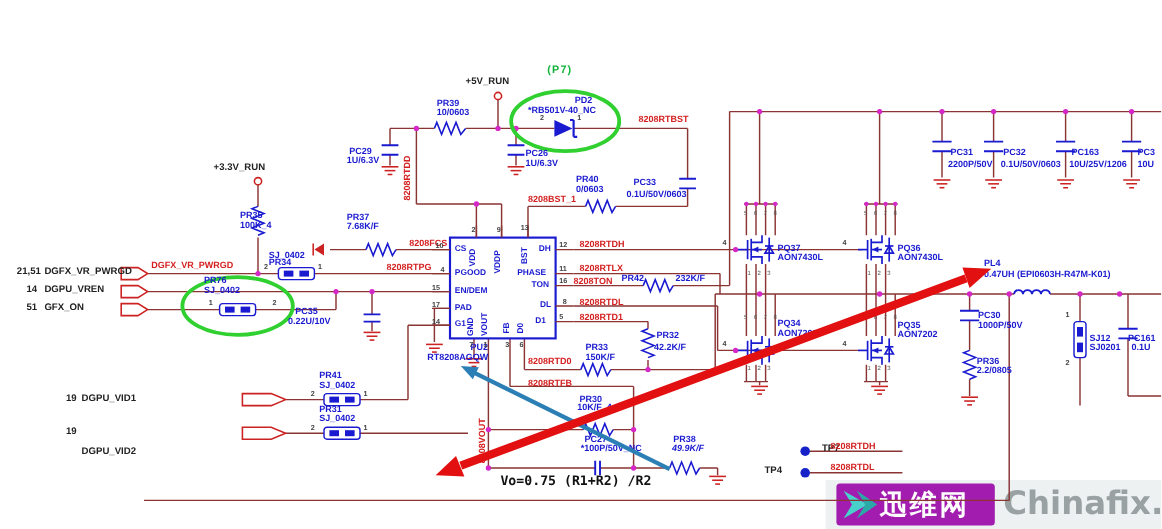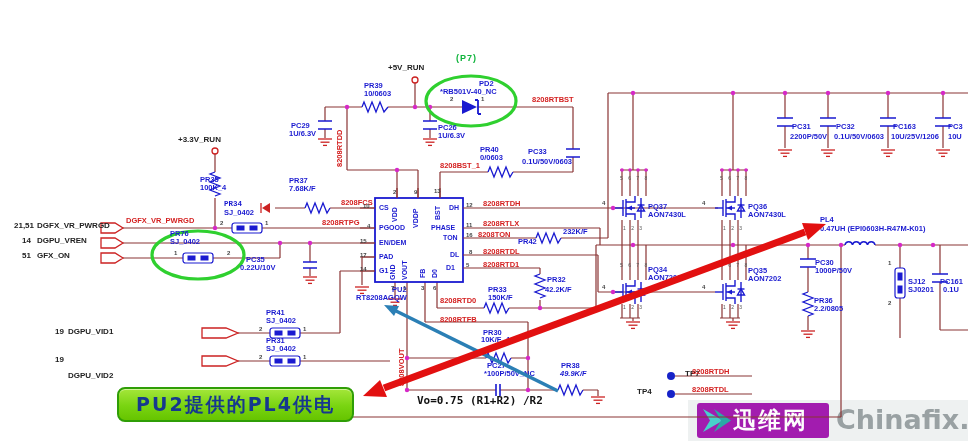--- a/index.html
+++ b/index.html
@@ -269,21 +269,21 @@
       <span class="lb net" style="left: 483px; top: 248px;">8208RTDL</span>
       <span class="lb net" style="left: 483px; top: 261px;">8208RTD1</span>
       <span class="lb net" style="left: 440px; top: 297px;">8208RTD0</span>
       <span class="lb net" style="left: 440px; top: 316px;">8208RTFB</span>
       <span class="lb net" style="left: 692px; top: 368px;">8208RTDH</span>
       <span class="lb net" style="left: 692px; top: 386px;">8208RTDL</span>
       <span class="lb net vert" style="left: 336px; top: 167px;">8208RTDD</span>
       <span class="lb net vert" style="left: 398px; top: 386px;">8208VOUT</span>
       <span class="lb ref" style="left: 200px; top: 176px;">PR35</span>
       <span class="lb ref" style="left: 200px; top: 184px;">100K_4</span>
-      <span class="lb ref" style="left: 224px; top: 201px; font-family: Liberation Mono, monospace;">PR34</span>
+      <span class="lb ref" style="left: 224px; top: 215px;">PR34</span>
       <span class="lb ref" style="left: 224px; top: 209px;">SJ_0402</span>
       <span class="lb ref" style="left: 170px; top: 230px;">PR76</span>
       <span class="lb ref" style="left: 170px; top: 238px;">SJ_0402</span>
       <span class="lb ref" style="left: 246px; top: 256px;">PC35</span>
       <span class="lb ref" style="left: 240px; top: 264px;">0.22U/10V</span>
       <span class="lb ref" style="left: 289px; top: 177px;">PR37</span>
       <span class="lb ref" style="left: 289px; top: 185px;">7.68K/F</span>
       <span class="lb ref" style="left: 291px; top: 122px;">PC29</span>
       <span class="lb ref" style="left: 289px; top: 130px;">1U/6.3V</span>
       <span class="lb ref" style="left: 364px; top: 82px;">PR39</span>
@@ -295,21 +295,21 @@
       <span class="lb ref" style="left: 480px; top: 146px;">PR40</span>
       <span class="lb ref" style="left: 480px; top: 154px;">0/0603</span>
       <span class="lb ref" style="left: 528px; top: 148px;">PC33</span>
       <span class="lb ref" style="left: 522px; top: 158px;">0.1U/50V/0603</span>
       <span class="lb ref" style="left: 352px; top: 286px; padding-left: 40px;">PU2</span>
       <span class="lb ref" style="left: 356px; top: 294px;">RT8208AGQW</span>
       <span class="lb ref" style="left: 266px; top: 309px;">PR41</span>
       <span class="lb ref" style="left: 266px; top: 317px;">SJ_0402</span>
       <span class="lb ref" style="left: 266px; top: 337px;">PR31</span>
       <span class="lb ref" style="left: 266px; top: 345px;">SJ_0402</span>
-      <span class="lb ref" style="left: 518px; top: 228px; margin-top: 10px;">PR42</span>
+      <span class="lb ref" style="left: 518px; top: 228px;">PR42</span>
       <span class="lb ref" style="left: 563px; top: 228px;">232K/F</span>
       <span class="lb ref" style="left: 547px; top: 276px;">PR32</span>
       <span class="lb ref" style="left: 545px; top: 286px;">42.2K/F</span>
       <span class="lb ref" style="left: 488px; top: 286px;">PR33</span>
       <span class="lb ref" style="left: 488px; top: 294px; text-align: center;">150K/F</span>
       <span class="lb ref" style="left: 483px; top: 329px;">PR30</span>
       <span class="lb ref" style="left: 481px; top: 336px;">10K/F_4</span>
       <span class="lb ref" style="left: 487px; top: 362px;">PC27</span>
       <span class="lb ref" style="left: 484px; top: 370px;">*100P/50V_NC</span>
       <span class="lb ref" style="left: 561px; top: 362px;">PR38</span>
@@ -393,23 +393,20 @@
       <span class="lb tpin" style="left: 620px; top: 176px;">5 6 7 8</span>
       <span class="lb tpin" style="left: 720px; top: 176px;">5 6 7 8</span>
       <span class="lb tpin" style="left: 623px; top: 226px;">1 2 3</span>
       <span class="lb tpin" style="left: 723px; top: 226px;">1 2 3</span>
       <span class="lb tpin" style="left: 620px; top: 263px;">5 6 7 8</span>
       <span class="lb tpin" style="left: 720px; top: 263px;">5 6 7 8</span>
       <span class="lb tpin" style="left: 623px; top: 305px;">1 2 3</span>
       <span class="lb tpin" style="left: 723px; top: 305px;">1 2 3</span>
     </div>
 
-  <div id="anno">
-    <span>PU2提供的PL4供电</span>
-  </div>
 
   <svg width="968" height="441" style="pointer-events:none">
     <g>
       <line x1="558" y1="391" x2="392" y2="309" stroke="#2b7fb5" stroke-width="3.5"></line>
       <polygon points="384,305 399,306 394,316" fill="#2b7fb5"></polygon>
     </g>
     <g>
       <line x1="805" y1="232" x2="384" y2="388" stroke="#e21010" stroke-width="7"></line>
       <polygon points="826,224 808,240 802,223" fill="#e21010"></polygon>
       <polygon points="363,396 387,397 380,380" fill="#e21010"></polygon>

